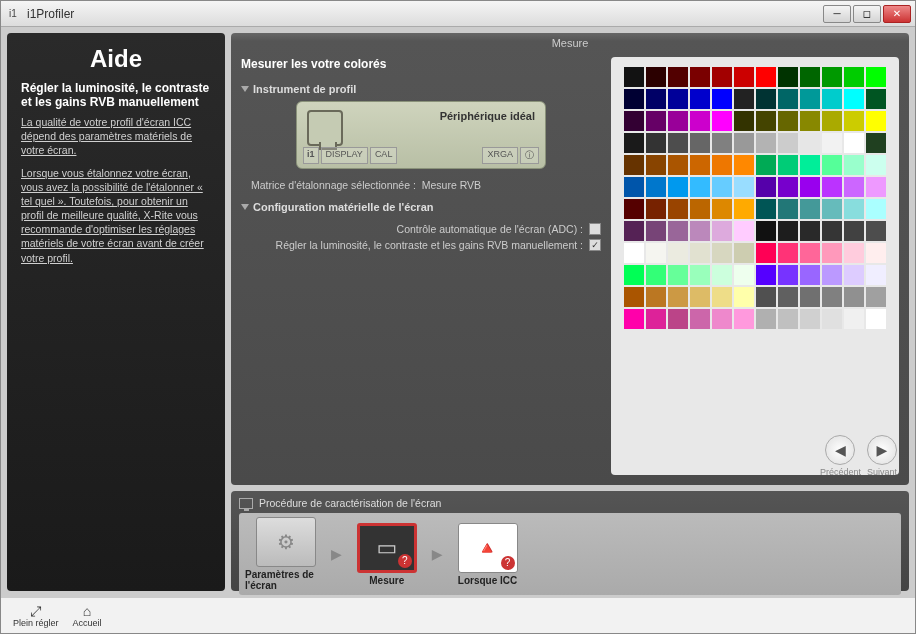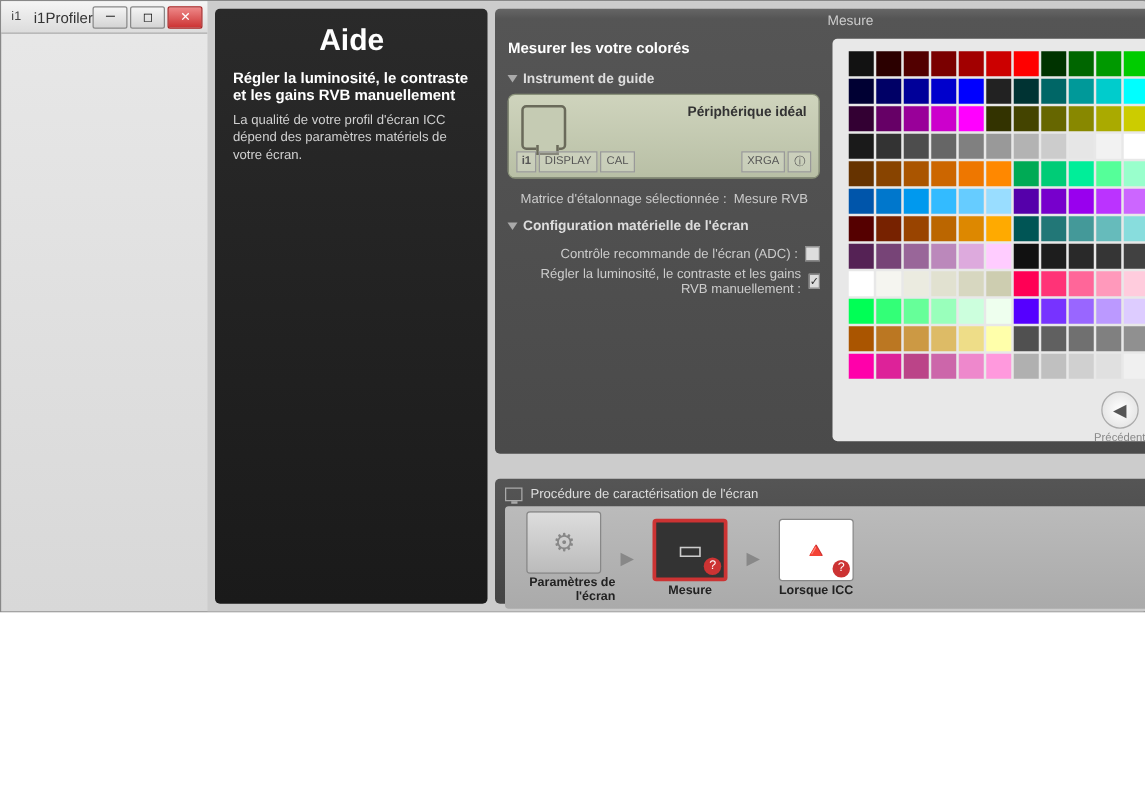--- a/index.html
+++ b/index.html
@@ -1,34 +1,34 @@
 <!DOCTYPE html>
 <html><head>
 <meta charset="utf-8">
 <style>
 * { box-sizing: border-box; margin: 0; padding: 0; }
 body { font-family: "Segoe UI", Tahoma, sans-serif; font-size: 11px; background: #fff; }
 
-.window { width: 916px; height: 490px; border: 1px solid #888; display: flex; flex-direction: row; background: linear-gradient(#e8e8e8, #d8d8d8); }
+.window { width: 916px; height: 634px; border: 1px solid #888; display: flex; flex-direction: column; background: linear-gradient(#e8e8e8, #d8d8d8); }
 .titlebar { height: 26px; background: linear-gradient(#f5f5f5, #dcdcdc); display: flex; align-items: center; padding: 0 4px; border-bottom: 1px solid #aaa; }
 .titlebar .app-icon { width: 16px; height: 16px; margin-right: 6px; display:flex; align-items:center; justify-content:center; font-size:10px; color:#444;}
 .titlebar .title { flex: 1; font-size: 12px; color: #333; }
 .win-controls { display: flex; gap: 2px; }
 .win-btn { width: 28px; height: 18px; border: 1px solid #888; border-radius: 2px; background: linear-gradient(#f4f4f4,#d4d4d4); display: flex; align-items:center; justify-content:center; font-size:10px; cursor:pointer;}
 .win-btn.close { background: linear-gradient(#e88,#c33); color:#fff; border-color:#a22;}
 
 .body-area { flex:1; display:flex; padding:6px; gap:6px; background:#ccc; min-height:0;}
 
 .help-panel { width: 218px; background: linear-gradient(#2a2a2a,#1a1a1a); border-radius:4px; padding:12px 14px; color:#ddd; overflow:hidden;}
 .help-panel h1 { color:#fff; font-size:24px; font-weight:bold; text-align:center; margin-bottom:8px;}
 .help-panel h2 { color:#fff; font-size:12px; font-weight:bold; margin-bottom:6px;}
-.help-panel p { font-size:10.5px; line-height:1.35; margin-bottom:8px; color:#d0d0d0;}
+.help-panel p { font-size:10.5px; line-height:1.35; margin-bottom:8px; color:#d0d0d0;text-decoration:underline;}
 .help-panel strong { color:#fff; }
 
-.main-panel { flex:1; display:flex; flex-direction:column; gap:20px; min-width:0;}
+.main-panel { flex:1; display:flex; flex-direction:column; gap:6px; min-width:0;}
 .content-card { flex:1; background: linear-gradient(#666,#555 8px,#4a4a4a); border-radius:4px; position:relative; display:flex; flex-direction:column; min-height:0;}
 .section-title { color:#ccc; font-size:11px; text-align:center; padding:4px 0 2px;}
 .content-inner { flex:1; display:flex; padding:6px 10px 10px; gap:10px; min-height:0;}
 .left-col { flex:1; display:flex; flex-direction:column; min-width:0;}
 .left-col h3 { color:#fff; font-size:12px; font-weight:bold; margin-bottom:8px;}
 .subsection-head { color:#ddd; font-size:11px; font-weight:bold; margin:4px 0 6px; display:flex; align-items:center; gap:4px;}
 .tri { display:inline-block; width:0; height:0; border-left:4px solid transparent; border-right:4px solid transparent; border-top:6px solid #aaa;}
 
 .device-box { width:250px; height:68px; background: linear-gradient(#cfd4bd,#b8bfa5); border:1px solid #8a927a; border-radius:6px; margin:0 auto 6px; position:relative; padding:6px;}
 .device-box .status { position:absolute; top:8px; right:10px; font-size:11px; color:#333; font-weight:bold;}
@@ -48,21 +48,21 @@
 .right-col { width:288px; background:#e8e8e8; border-radius:4px; padding:10px 8px 8px; display:flex; flex-direction:column; align-items:center;}
 .patch-grid { display:grid; grid-template-columns: repeat(12, 20px); grid-auto-rows:20px; gap:2px; margin-bottom:24px;}
 .patch { width:20px; height:20px; }
 .start-btn { padding:4px 12px; font-size:11px; background:linear-gradient(#f5f5f5,#d8d8d8); border:1px solid #888; border-radius:3px; cursor:pointer;}
 
 .nav-arrows { position:absolute; right:12px; bottom:8px; display:flex; gap:6px;}
 .nav-arrow { width:30px; height:30px; border-radius:50%; background:radial-gradient(#fff,#ddd); border:1px solid #aaa; display:flex; align-items:center; justify-content:center; font-size:14px; color:#555; cursor:pointer;}
 .nav-label { font-size:9px; color:#888; text-align:center; margin-top:2px;}
 .nav-arrow-wrap { display:flex; flex-direction:column; align-items:center;}
 
-.workflow-bar { height:100px; background:linear-gradient(#555,#444); border-radius:4px; padding:4px 8px; display:flex; flex-direction:column;text-align:right;}
+.workflow-bar { height:100px; background:linear-gradient(#555,#444); border-radius:4px; padding:4px 8px; display:flex; flex-direction:column;}
 .workflow-head { color:#ddd; font-size:10.5px; display:flex; align-items:center; gap:6px; padding:2px 0 4px;}
 .mon-icon { width:14px; height:11px; border:1px solid #aaa; display:inline-block; position:relative;}
 .mon-icon::after{content:""; position:absolute; bottom:-3px; left:4px; width:5px; height:2px; background:#aaa;}
 .workflow-steps { flex:1; background:linear-gradient(#bbb,#aaa); border-radius:3px; display:flex; align-items:center; padding:4px 6px; gap:4px;}
 .step { width:82px; display:flex; flex-direction:column; align-items:center; cursor:pointer;}
 .step-thumb { width:60px; height:50px; background:#fff; border:1px solid #888; border-radius:3px; display:flex; align-items:center; justify-content:center; position:relative;}
 .step.active .step-thumb { border:3px solid #c33; background:#333;}
 .step-thumb .badge { position:absolute; bottom:2px; right:2px; width:14px; height:14px; border-radius:50%; background:#c33; color:#fff; font-size:10px; display:flex; align-items:center; justify-content:center;}
 .step-label { font-size:10px; color:#222; margin-top:2px; font-weight:bold;}
 .step-sep { color:#888; font-size:14px;}
@@ -84,33 +84,34 @@
       <div class="win-btn close">✕</div>
     </div>
   </div>
 
   <div class="body-area">
 
     <div class="help-panel">
       <h1>Aide</h1>
       <h2>Régler la luminosité, le contraste et les gains RVB manuellement</h2>
       <p>La qualité de votre profil d'écran ICC dépend des paramètres matériels de votre écran.</p>
+      <p>Lorsque vous étalonnez votre écran, vous avez la possibilité de l'étalonner « tel quel ». Toutefois, pour obtenir un profil de meilleure qualité, X-Rite vous recommande d'optimiser les réglages matériels de votre écran avant de créer votre profil.</p>
     </div>
 
     <div class="main-panel">
       <div class="content-card">
         <div class="section-title">Mesure</div>
         <div class="content-inner">
 
           <div class="left-col">
             <h3>Mesurer les votre colorés</h3>
 
             <div class="subsection-head">
               <span class="tri"></span>
-              <span>Instrument de guide</span>
+              <span>Instrument de profil</span>
             </div>
 
             <div class="device-box">
               <div class="device-icon"></div>
               <div class="status">Périphérique idéal</div>
               <div class="device-tabs">
                 <span style="font-weight:bold; border:1px solid #999; padding:1px 3px; background:rgba(255,255,255,0.2);">i1</span>
                 <span class="device-tab">DISPLAY</span>
                 <span class="device-tab">CAL</span>
                 <span class="device-tab spacer"></span>
@@ -123,21 +124,21 @@
               <span>Matrice d'étalonnage sélectionnée :</span>&nbsp;&nbsp;<span>Mesure RVB</span>
             </div>
 
             <div class="subsection-head">
               <span class="tri"></span>
               <span>Configuration matérielle de l'écran</span>
             </div>
 
             <div class="config-rows">
               <div class="cfg-row">
-                <span class="label">Contrôle recommande de l'écran (ADC) :</span>
+                <span class="label">Contrôle automatique de l'écran (ADC) :</span>
                 <span class="chk" id="chk-adc"></span>
               </div>
               <div class="cfg-row">
                 <span class="label">Régler la luminosité, le contraste et les gains RVB manuellement :</span>
                 <span class="chk" id="chk-manual">✓</span>
               </div>
             </div>
           </div>
 
           <div class="right-col">

